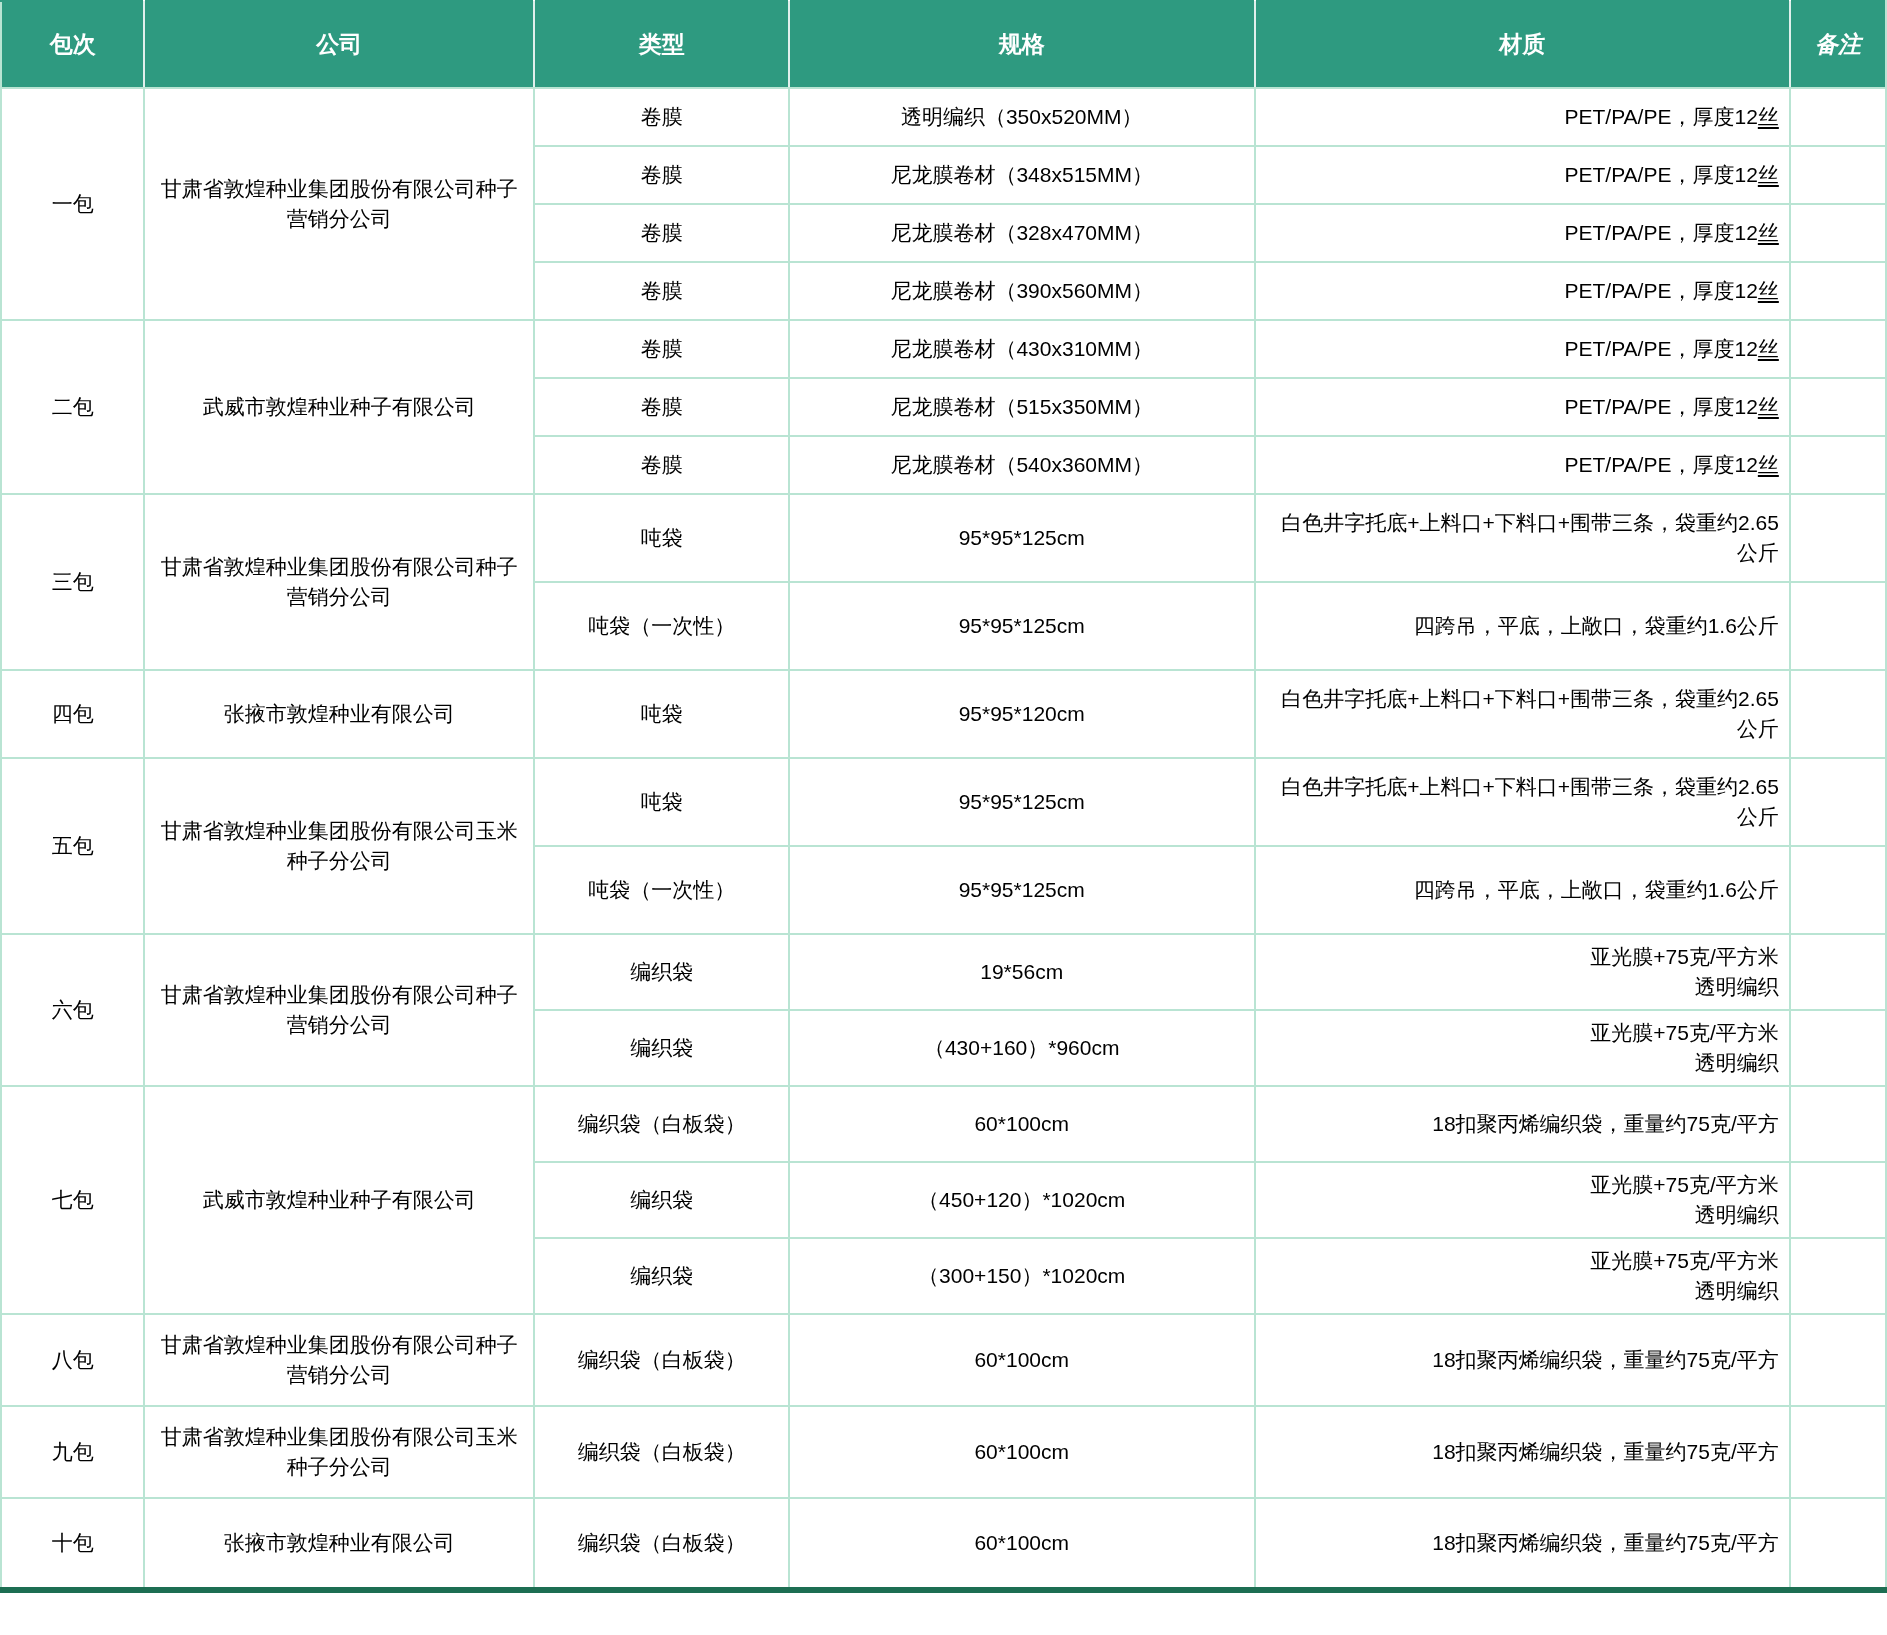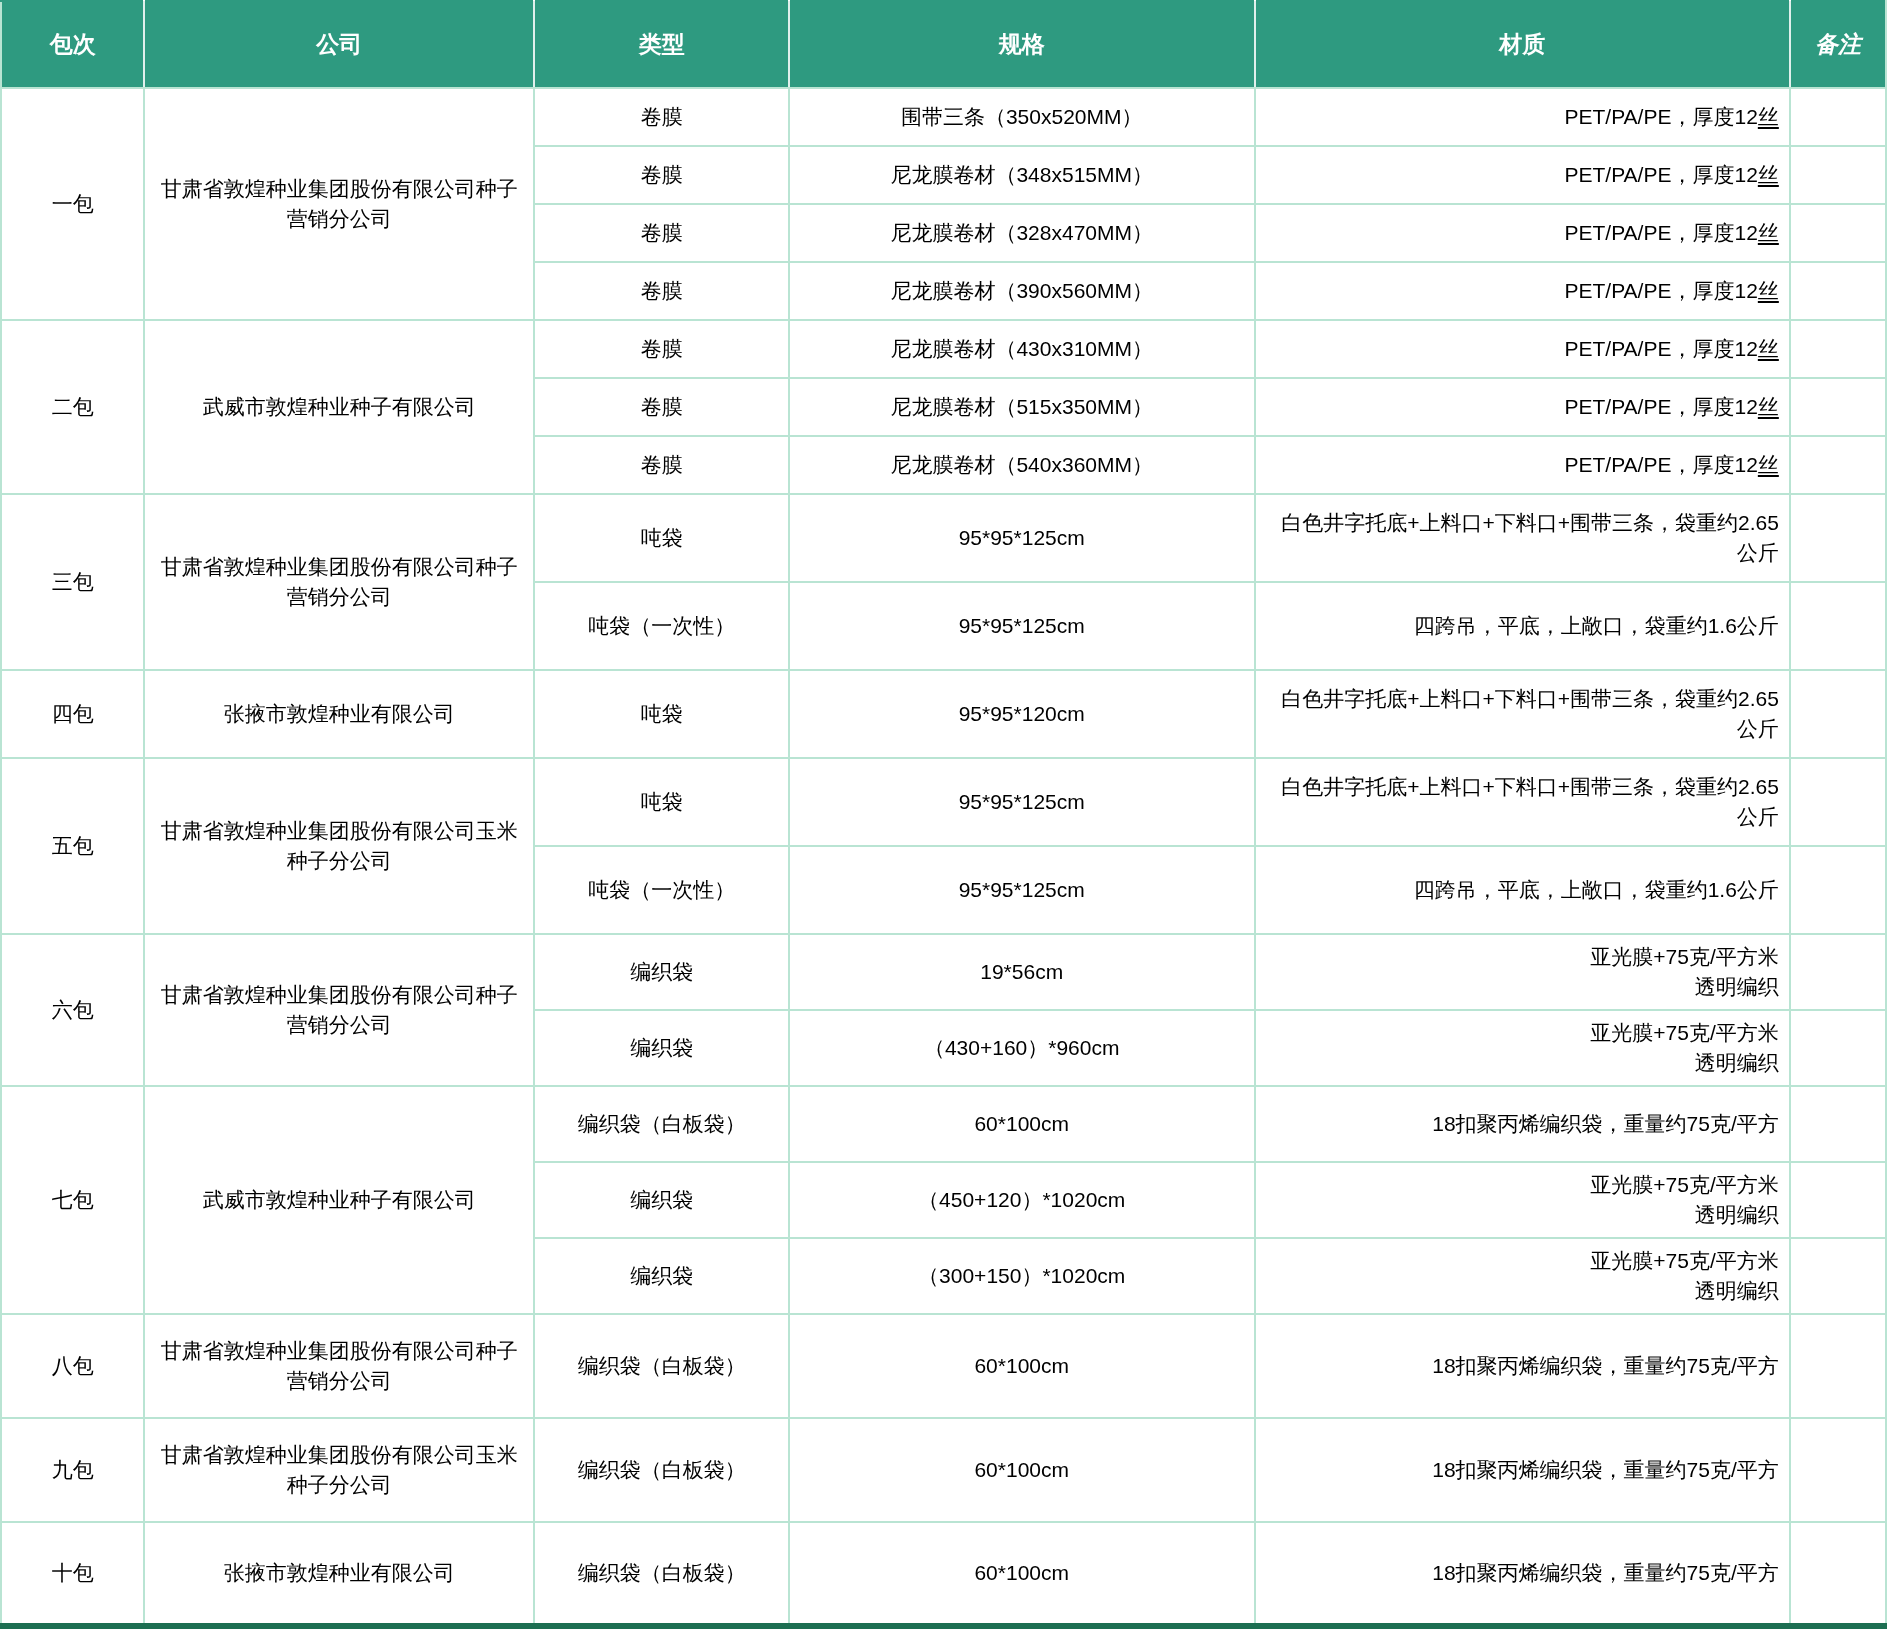--- a/index.html
+++ b/index.html
@@ -42,21 +42,21 @@
     text-align:center;
     vertical-align:middle;
     font-size:21px;
     line-height:1.45;
     padding:2px 10px;
     overflow:hidden;
   }
   tr.h-s{height:58px;}
   tr.h-m{height:76px;}
   tr.h-l{height:88px;}
-  tr.h-xl{height:104px;margin-top:20px;}
+  tr.h-xl{height:92px;margin-top:20px;}
   td.material-cell{white-space:pre-line;text-align:right;}
   span.u{text-decoration:underline;text-underline-offset:3px;}
 </style>
 </head>
 <body>
 
 <table>
   <colgroup>
     <col style="width:7.6%">
     <col style="width:20.7%">
@@ -73,21 +73,21 @@
       <th>规格</th>
       <th>材质</th>
       <th>备注</th>
     </tr>
   </thead>
   <tbody>
       <tr class="h-s">
         <td class="package-cell" rowspan="4">一包</td>
         <td class="company-cell" rowspan="4">甘肃省敦煌种业集团股份有限公司种子营销分公司</td>
         <td class="type-cell">卷膜</td>
-        <td class="spec-cell">围带三条（350x520MM）</td>
+        <td class="spec-cell">透明编织（350x520MM）</td>
         <td class="material-cell">PET/PA/PE，厚度12<span class="u">丝</span></td>
         <td class="remark-cell"></td>
       </tr>
       <tr class="h-s">
         <td class="type-cell">卷膜</td>
         <td class="spec-cell">尼龙膜卷材（348x515MM）</td>
         <td class="material-cell">PET/PA/PE，厚度12<span class="u">丝</span></td>
         <td class="remark-cell"></td>
       </tr>
       <tr class="h-s">

